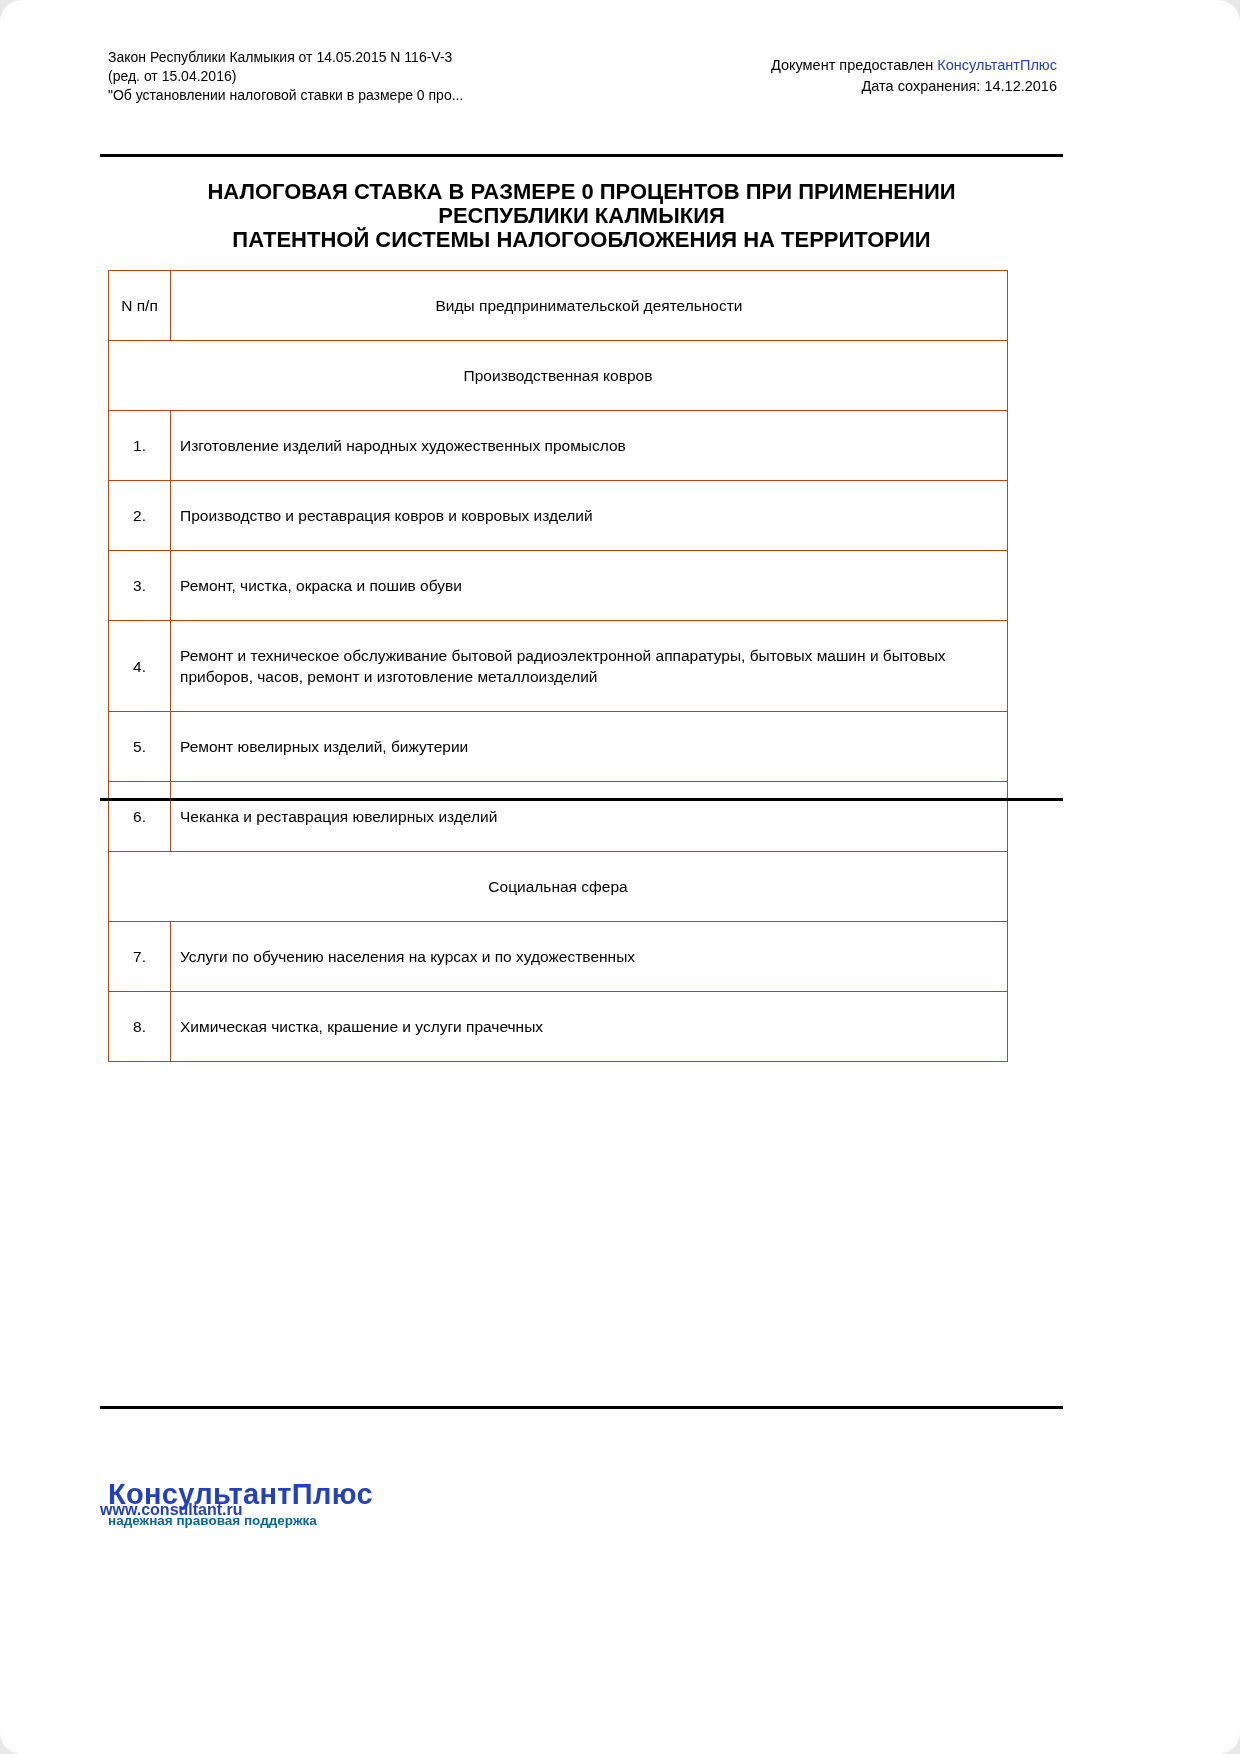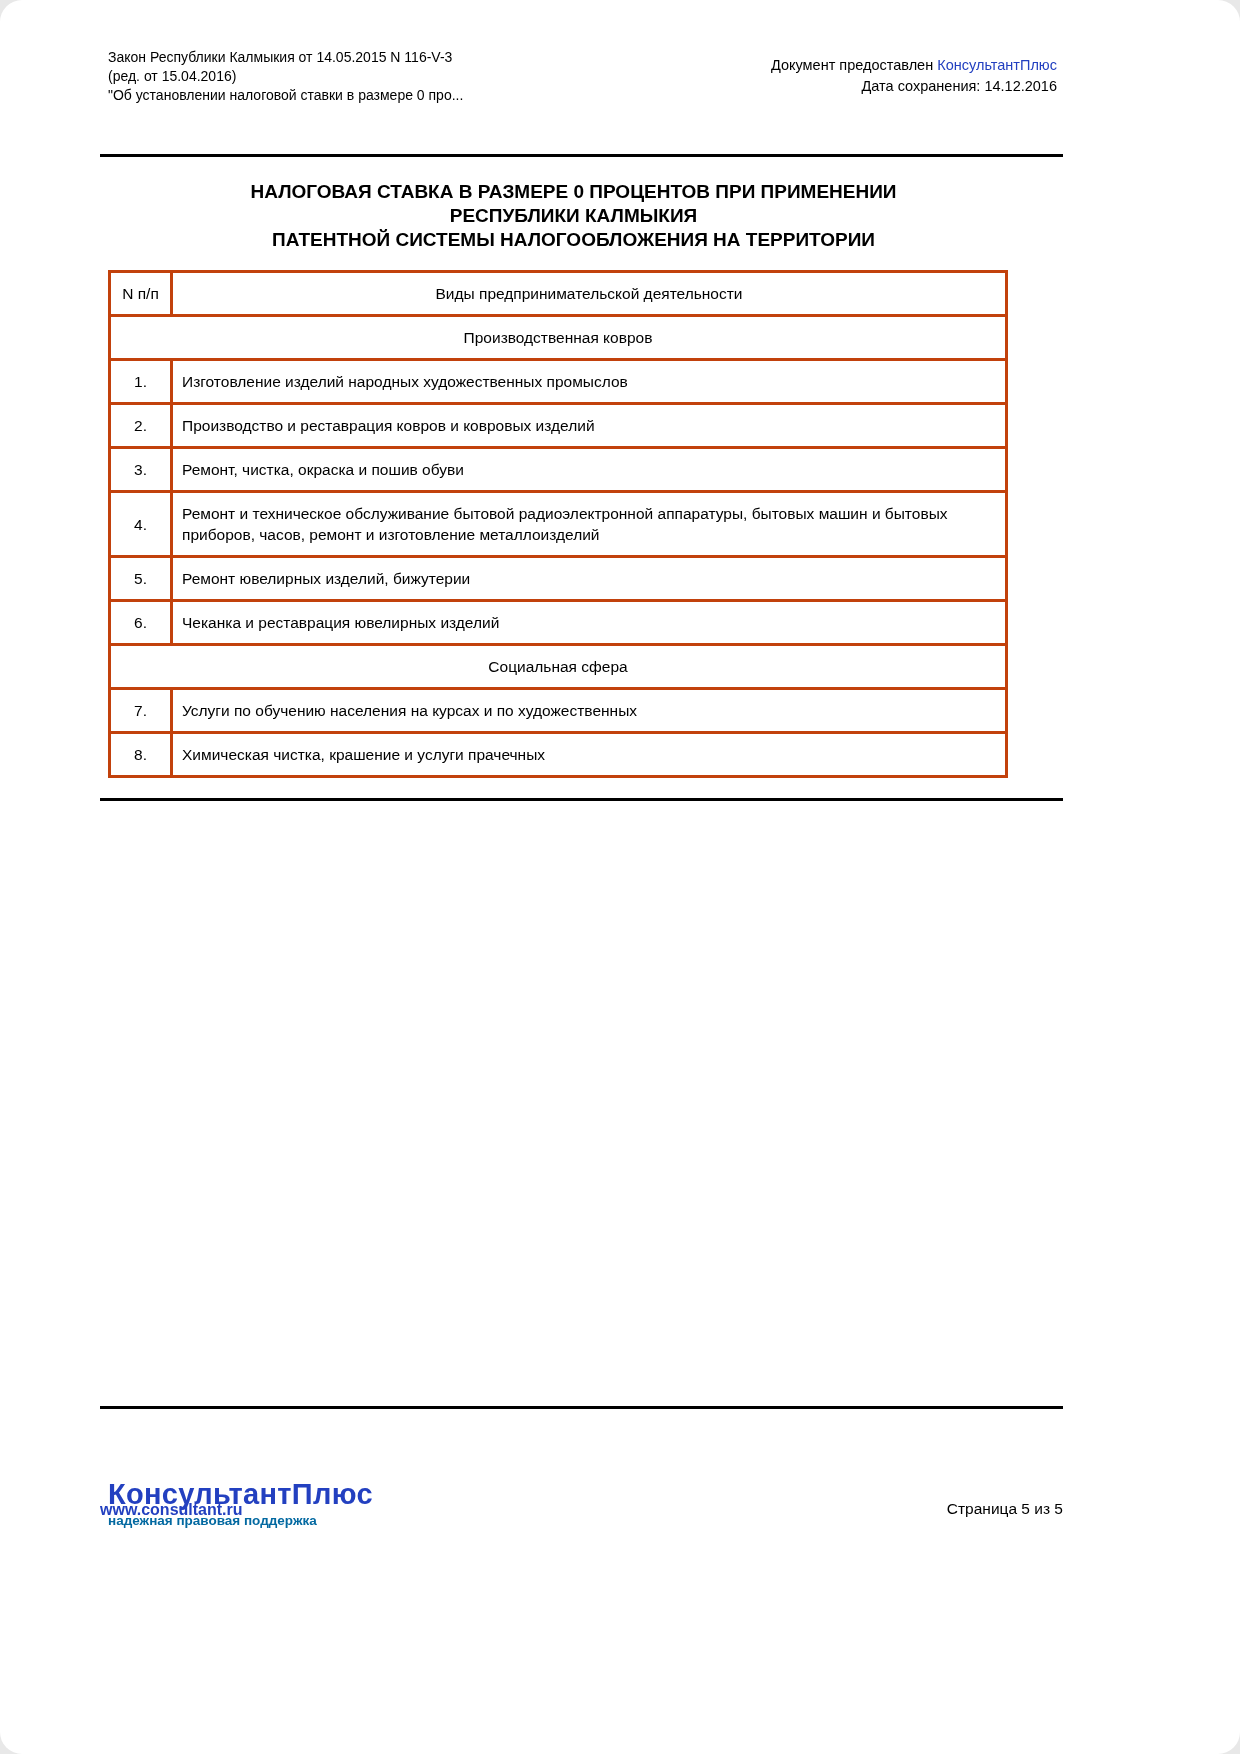--- a/index.html
+++ b/index.html
@@ -25,32 +25,32 @@
   }
   .link { color:var(--link,#2340c0); text-decoration:none; cursor:pointer; }
   .rule {
     position:absolute; left:100px; width:963px; height:3px;
     background:#000;
   }
   .rule-top { top:154px; }
   .rule-mid { top:798px; }
   .rule-bottom { top:1406px; }
   .title {
-    position:absolute; left:92px; top:180px; width:963px;
+    position:absolute; left:100px; top:180px; width:963px;
     text-align:center; font-weight:bold;
-    font-size:19px; line-height:24px;
+    font-size:22px; line-height:24px;
   }
   table.tax-table {
     position:absolute; left:108px; top:270px; width:900px;
     border-collapse:collapse;
     font-size:15.5px;
   }
   table.tax-table td {
-    border:3px solid #c2410c;
-    padding:10px 9px;
+    border:1px solid #c2410c;
+    padding:24px 9px;
     line-height:21px;
     vertical-align:middle;
   }
   .col-num { width:62px; }
   .cell-center { text-align:center; }
   .footer-logo {
     position:absolute; left:108px; top:1478px;
   }
   .logo-text {
     font-size:29px; font-weight:bold;
@@ -151,15 +151,14 @@
 
   <div class="footer-logo">
     <div class="logo-text">КонсультантПлюс</div>
     <div class="tagline">надежная правовая поддержка</div>
   </div>
 
   <div class="footer-site">
     <span class="link">www.consultant.ru</span>
   </div>
 
-  <div class="footer-page">Страница 5 из 5</div>
 
 </div>
 
 </body></html>

